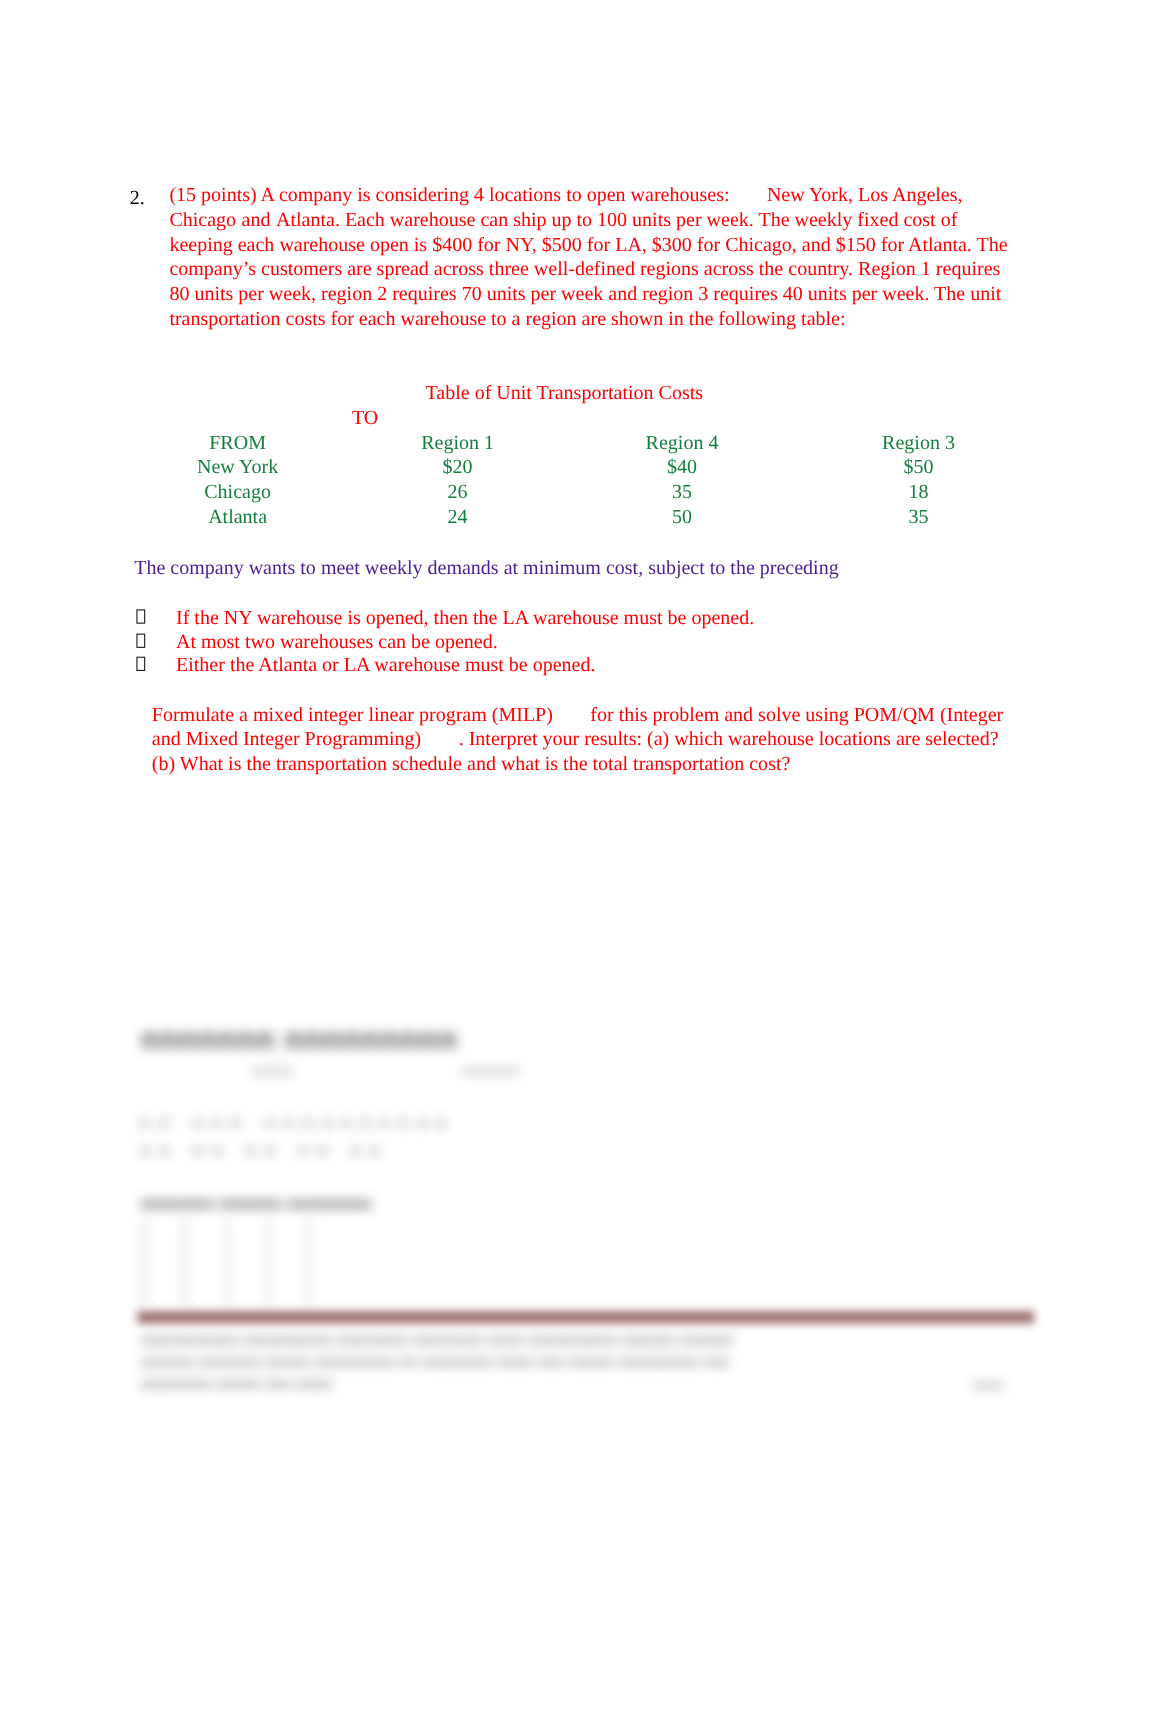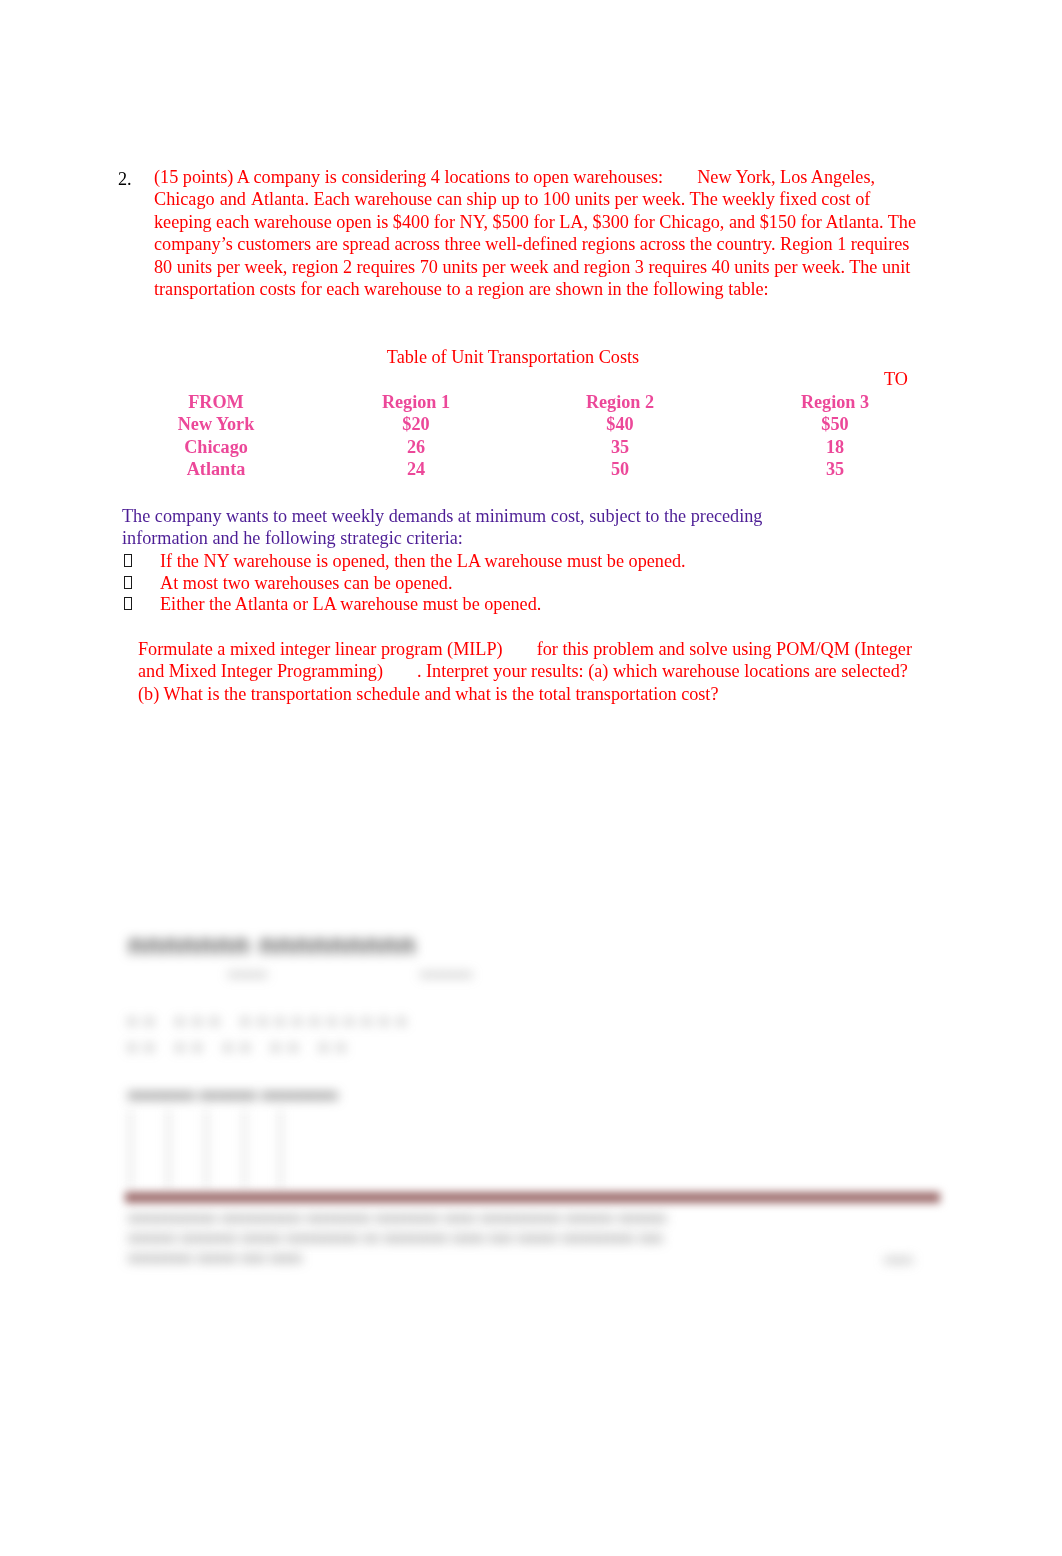--- a/index.html
+++ b/index.html
@@ -56,36 +56,36 @@
     font-size: 18.2px;
     line-height: 22.4px;
   }
   .tt-title {
     text-align: center;
     width: 790px;
     margin-left: 0px;
   }
   .tt-to {
     width: 790px;
-    text-align: right;
+    text-align: left;
     padding-left: 202px;
     box-sizing: border-box;
   }
   table.tt {
     border-collapse: collapse;
     width: 830px;
     table-layout: fixed;
   }
   table.tt td, table.tt th {
-    font-weight: bold;
+    font-weight: normal;
     text-align: center;
     padding: 0;
     font-size: 18.2px;
     line-height: 22.4px;
-    color: #ec4899;
+    color: #15803d;
     border: none;
   }
   table.tt col.c0 { width: 196px; }
   table.tt col.c1 { width: 204px; }
   table.tt col.c2 { width: 204px; }
   table.tt col.c3 { width: 226px; }
 
   
   .criteria-intro {
     position: absolute;
@@ -274,21 +274,21 @@
       <colgroup>
         <col class="c0">
           <col class="c1">
           <col class="c2">
           <col class="c3">
       </colgroup>
       <thead>
         <tr>
           <th>FROM</th>
           <th>Region 1</th>
-          <th>Region 2</th>
+          <th>Region 4</th>
           <th>Region 3</th>
         </tr>
       </thead>
       <tbody>
         <tr>
           <td>New York</td>
           <td>$20</td>
           <td>$40</td>
           <td>$50</td>
         </tr>
@@ -303,21 +303,20 @@
           <td>24</td>
           <td>50</td>
           <td>35</td>
         </tr>
       </tbody>
     </table>
   </div>
 
   <div class="criteria-intro">
     <div>The  company  wants  to  meet  weekly  demands  at  minimum  cost,  subject  to  the  preceding</div>
-    <div class="ln2">information and he following strategic criteria:</div>
   </div>
 
   <ul class="criteria-list">
     <li>
       <span class="tofu"></span>
       <span>If the NY warehouse is opened, then the LA warehouse must be opened.</span>
     </li>
     <li>
       <span class="tofu"></span>
       <span>At most  two warehouses can be opened.</span>

